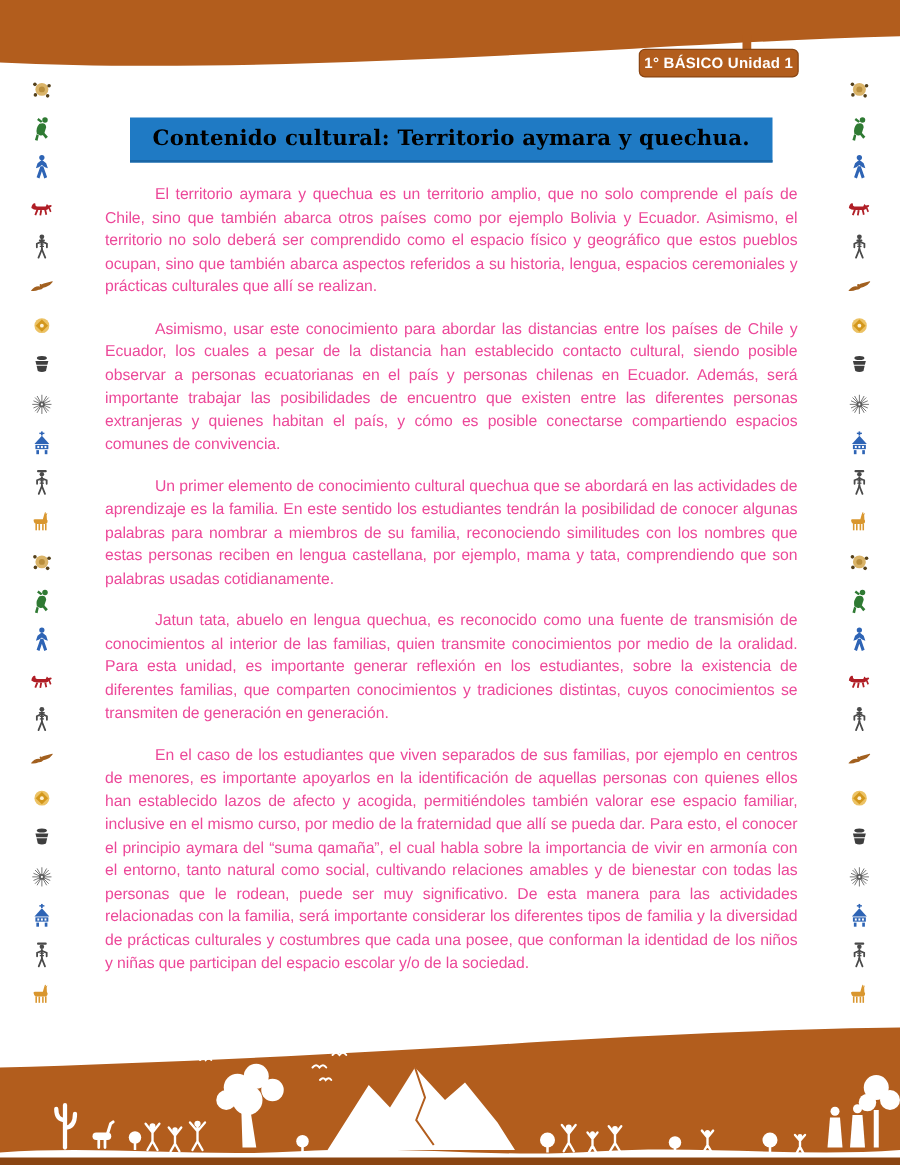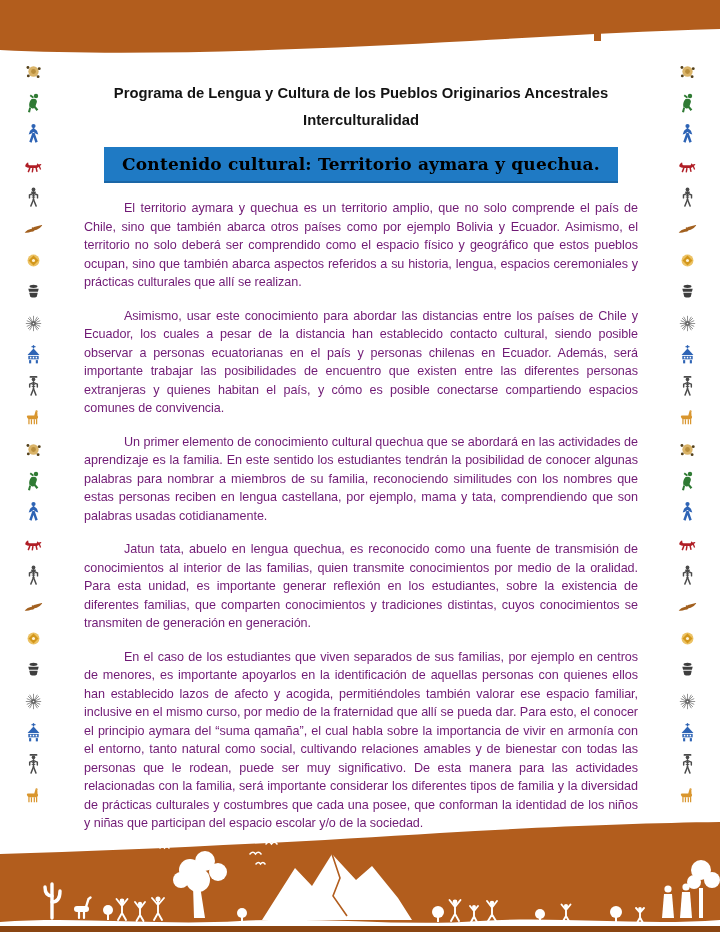--- a/index.html
+++ b/index.html
@@ -15,21 +15,21 @@
   .icon-col.left{left:20px;}
   .icon-col.right{right:20px;}
   .deco-icon{width:21px;height:23px;display:block;}
   .content{position:absolute;left:84px;right:82px;top:80px;}
   .doc-title{font-size:14.8px;font-weight:bold;color:#141414;text-align:center;
              line-height:1.8;margin:0 0 10px 0;}
   .banner{margin:14px 20px 16px 20px;height:34px;background:var(--blue);
           display:flex;align-items:center;justify-content:center;
           font-family:"DejaVu Serif",serif;font-weight:bold;font-size:17px;color:#000000;
           letter-spacing:.2px;border-bottom:2px solid #1a66a6;}
-  .paragraphs p{margin:0 0 15px 0;font-size:12.6px;line-height:1.47;color:#701a75;
+  .paragraphs p{margin:0 0 15px 0;font-size:12.6px;line-height:1.47;color:#ec4899;
                 text-align:justify;text-indent:40px;letter-spacing:-.05px;}
   .footer-art{position:absolute;left:0;bottom:0;width:720px;height:112px;display:block;}
 </style>
 </head>
 <body>
 
 <svg width="0" height="0" style="position:absolute" aria-hidden="true">
   <defs>
     <symbol id="sun-symbol" viewBox="0 0 20 24">
       <circle cx="10" cy="12" r="5.4" fill="#dab469"></circle>
@@ -138,20 +138,21 @@
   </defs>
 </svg>
 
 <div class="page" data-name="document-page">
 
   <svg class="top-band" viewBox="0 0 720 60" preserveAspectRatio="none" data-name="top-banner-wave">
     <path d="M0,0 H720 V29 C640,31 560,36 470,41 C320,49 140,57 0,50 Z" style="fill:var(--orange)"></path>
     <rect x="594" y="28" width="7" height="13" style="fill:var(--orange)"></rect>
   </svg>
 
+  <div class="badge" data-name="unit-badge">1° BÁSICO Unidad 1</div>
 
   <aside class="icon-col left" data-name="left-decorative-border">
       <svg class="deco-icon" viewBox="0 0 20 24" data-name="sun-symbol-icon">
         <use href="#sun-symbol"></use>
       </svg>
       <svg class="deco-icon" viewBox="0 0 20 24" data-name="dancer-icon">
         <use href="#dancer"></use>
       </svg>
       <svg class="deco-icon" viewBox="0 0 20 24" data-name="person-figure-icon">
         <use href="#person-figure"></use>
@@ -289,24 +290,20 @@
       </svg>
       <svg class="deco-icon" viewBox="0 0 20 24" data-name="standing-figure-hat-icon">
         <use href="#standing-figure-hat"></use>
       </svg>
       <svg class="deco-icon" viewBox="0 0 20 24" data-name="llama-icon">
         <use href="#llama"></use>
       </svg>
     </aside>
 
   <main class="content" data-name="main-content">
-    <h1 class="doc-title" data-name="program-title">
-      <span data-name="program-title-line1">Programa de Lengua y Cultura de los Pueblos Originarios Ancestrales</span><br>
-      <span data-name="program-title-line2">Interculturalidad</span>
-    </h1>
 
     <div class="banner" data-name="cultural-content-banner">Contenido cultural: Territorio aymara y quechua.</div>
 
     <div class="paragraphs" data-name="body-text">
       <p data-name="paragraph-territory">El territorio aymara y quechua es un territorio amplio, que no solo comprende el país de Chile, sino que también abarca otros países como por ejemplo Bolivia y Ecuador. Asimismo, el territorio no solo deberá ser comprendido como el espacio físico y geográfico que estos pueblos ocupan, sino que también abarca aspectos referidos a su historia, lengua, espacios ceremoniales y prácticas culturales que allí se realizan.</p>
       <p data-name="paragraph-distances">Asimismo, usar este conocimiento para abordar las distancias entre los países de Chile y Ecuador, los cuales a pesar de la distancia han establecido contacto cultural, siendo posible observar a personas ecuatorianas en el país y personas chilenas en Ecuador. Además, será importante trabajar las posibilidades de encuentro que existen entre las diferentes personas extranjeras y quienes habitan el país, y cómo es posible conectarse compartiendo espacios comunes de convivencia.</p>
       <p data-name="paragraph-family">Un primer elemento de conocimiento cultural quechua que se abordará en las actividades de aprendizaje es la familia. En este sentido los estudiantes tendrán la posibilidad de conocer algunas palabras para nombrar a miembros de su familia, reconociendo similitudes con los nombres que estas personas reciben en lengua castellana, por ejemplo, mama y tata, comprendiendo que son palabras usadas cotidianamente.</p>
       <p data-name="paragraph-jatun-tata">Jatun tata, abuelo en lengua quechua, es reconocido como una fuente de transmisión de conocimientos al interior de las familias, quien transmite conocimientos por medio de la oralidad. Para esta unidad, es importante generar reflexión en los estudiantes, sobre la existencia de diferentes familias, que comparten conocimientos y tradiciones distintas, cuyos conocimientos se transmiten de generación en generación.</p>
       <p data-name="paragraph-suma-qamana">En el caso de los estudiantes que viven separados de sus familias, por ejemplo en centros de menores, es importante apoyarlos en la identificación de aquellas personas con quienes ellos han establecido lazos de afecto y acogida, permitiéndoles también valorar ese espacio familiar, inclusive en el mismo curso, por medio de la fraternidad que allí se pueda dar. Para esto, el conocer el principio aymara del “suma qamaña”, el cual habla sobre la importancia de vivir en armonía con el entorno, tanto natural como social, cultivando relaciones amables y de bienestar con todas las personas que le rodean, puede ser muy significativo. De esta manera para las actividades relacionadas con la familia, será importante considerar los diferentes tipos de familia y la diversidad de prácticas culturales y costumbres que cada una posee, que conforman la identidad de los niños y niñas que participan del espacio escolar y/o de la sociedad.</p>
     </div>

